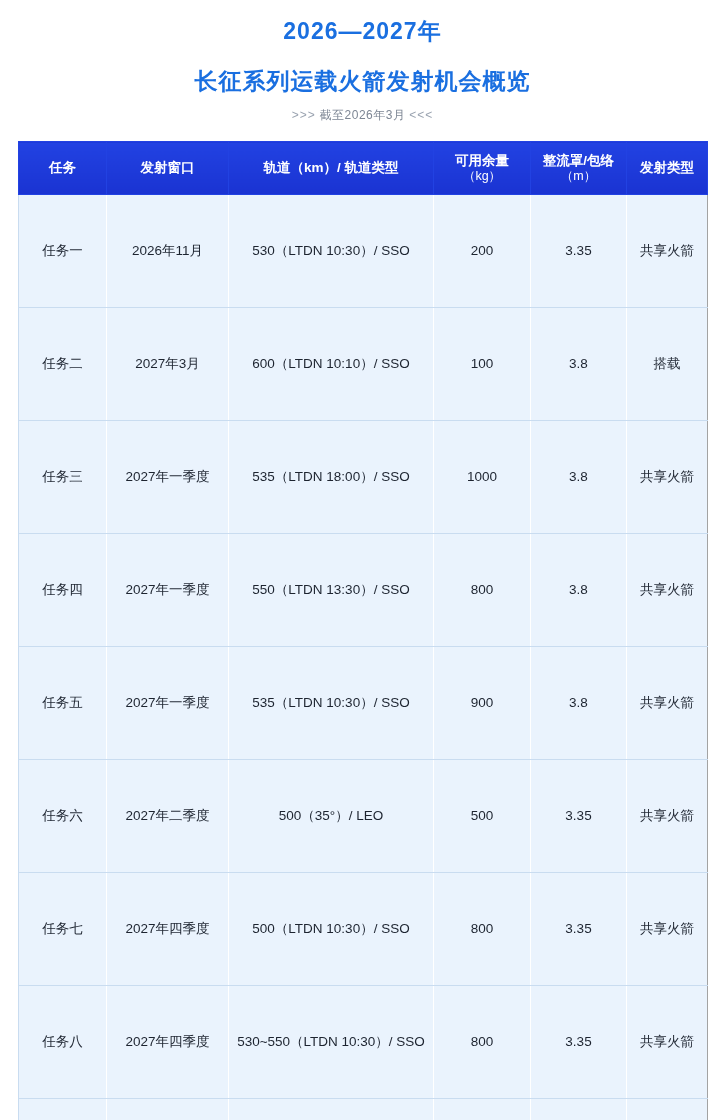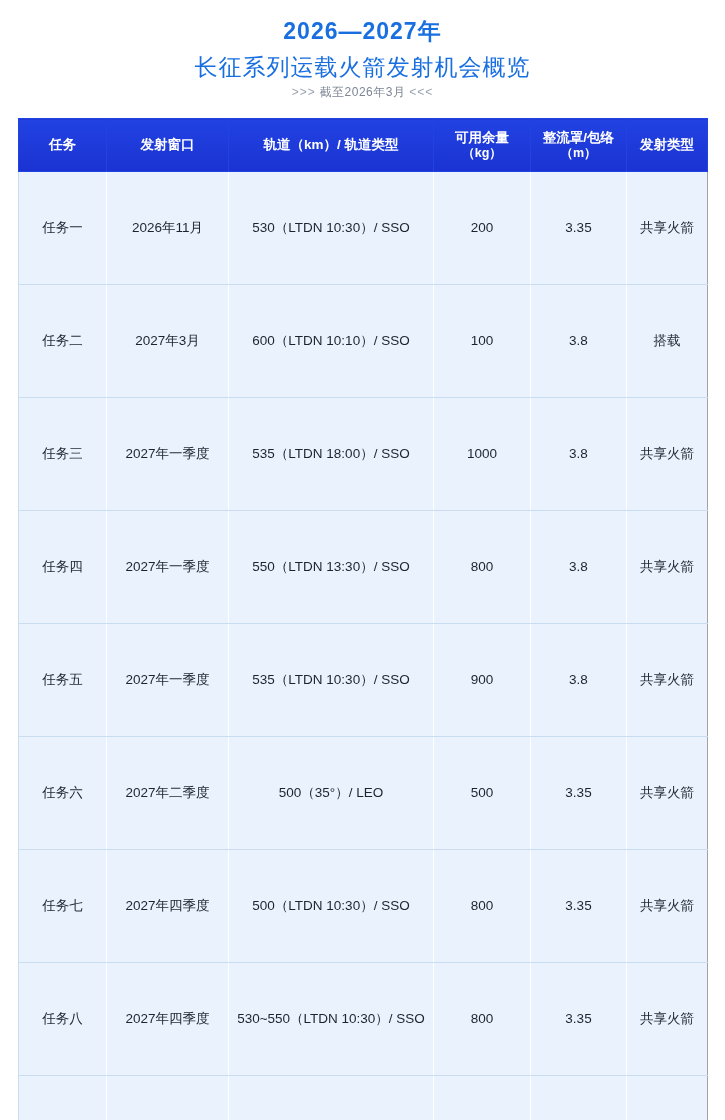--- a/index.html
+++ b/index.html
@@ -25,27 +25,28 @@
   }
   .title-line1 {
     font-size: 23px;
     font-weight: bold;
     color: #1a6fe0;
     letter-spacing: 1px;
     line-height: 34px;
   }
   .title-line2 {
     font-size: 23px;
-    font-weight: normal;
+    font-weight: bold;
     color: #1a6fe0;
     letter-spacing: 1px;
     line-height: 34px;
-    margin-top: 2px;
+    margin-top: 16px;
   }
   .subtitle {
+    margin-top: 9px;
     font-size: 12px;
     color: #7d8694;
     letter-spacing: 0.5px;
   }
   .subtitle .arrows {
     color: #9aa3b0;
     letter-spacing: 1px;
   }
   .table-wrap {
     margin: 17px 18px 0 18px;
@@ -89,21 +90,21 @@
   }
   .col-task { width: 88px; }
   .col-window { width: 122px; }
   .col-orbit { width: 205px; }
   .col-mass { width: 97px; }
   .col-fairing { width: 96px; }
   .col-type { width: 81px; }
   .unit {
     display: block;
     font-size: 12.5px;
-    font-weight: bold;
+    font-weight: normal;
     line-height: 15px;
   }
 </style>
 </head>
 <body>
 
 <div class="page">
 
   <div class="header">
     <div class="title-line1">2026—2027年</div>

